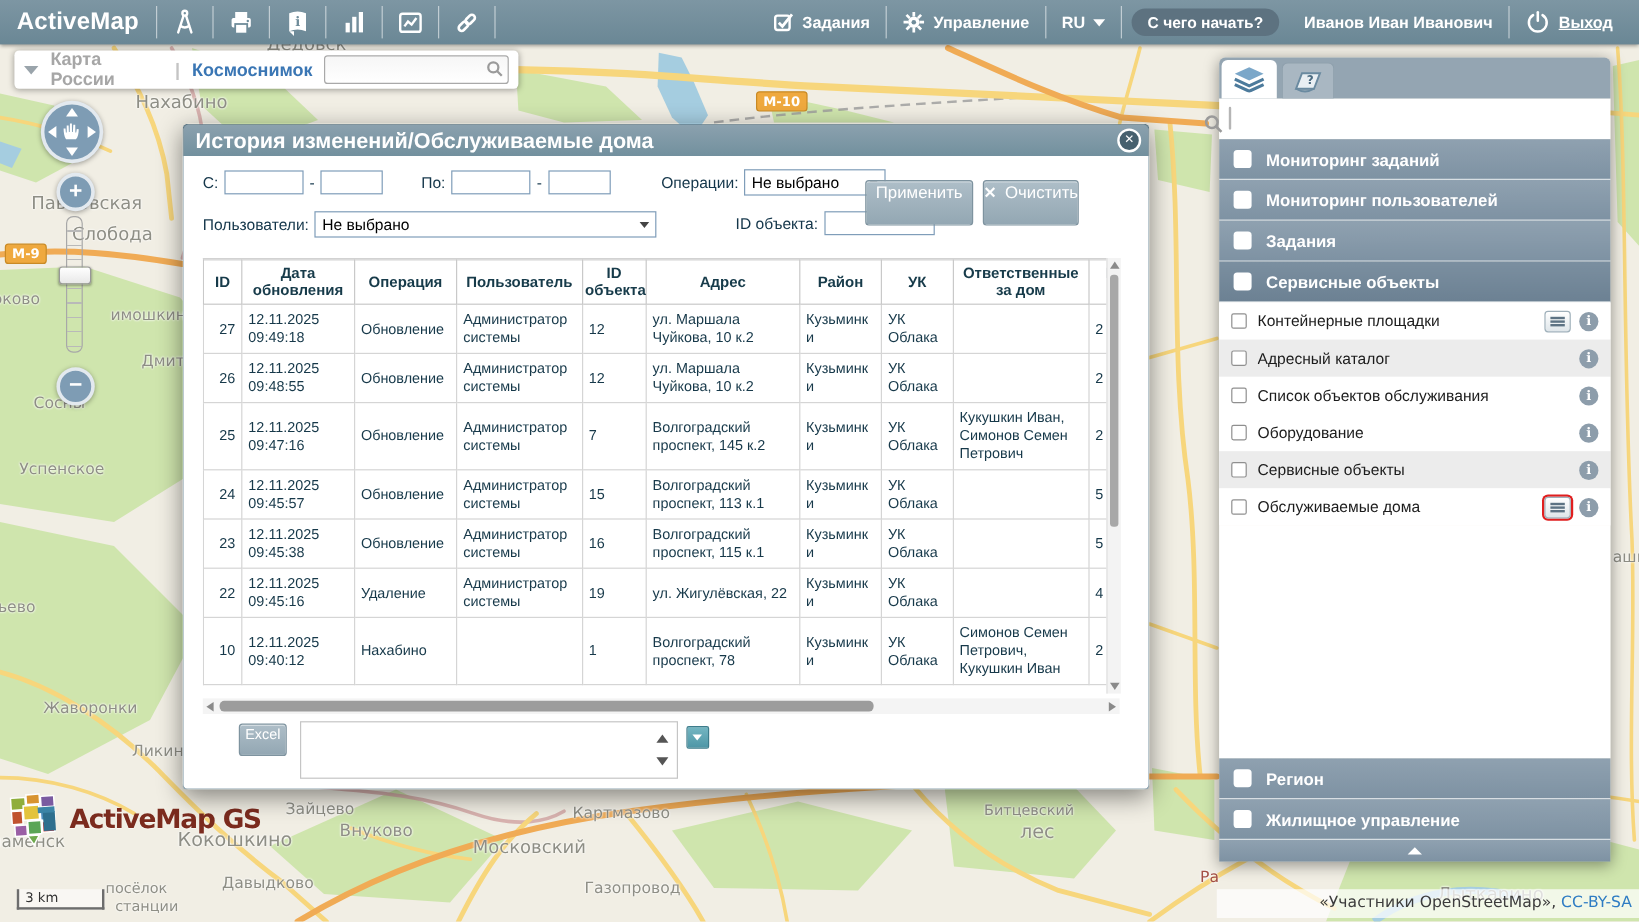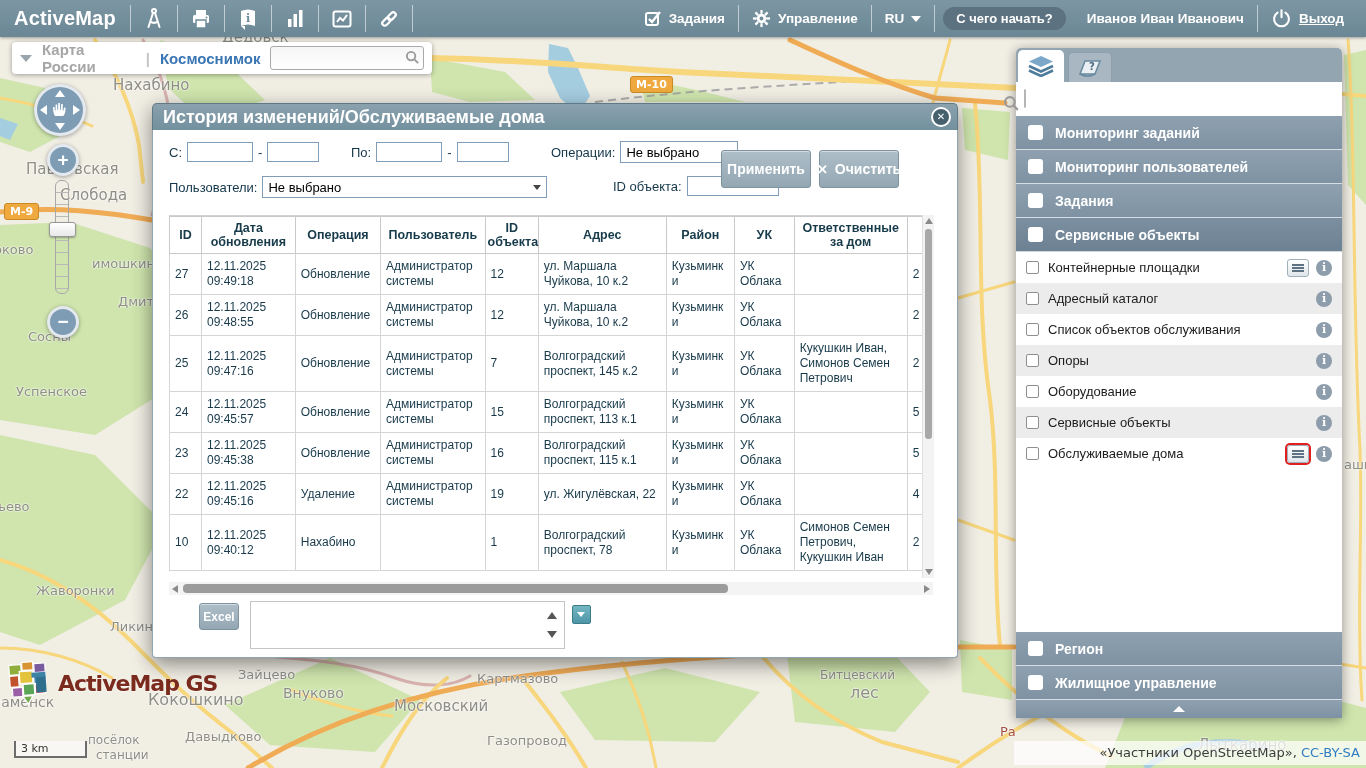--- a/index.html
+++ b/index.html
@@ -83,32 +83,32 @@
                    font-size:10px;font-weight:bold;text-align:center;line-height:16px}
   .m-body{position:relative;height:528px;background:#fff;border:1px solid #8fa5b1;border-top:none;
           border-radius:0 0 4px 4px;box-sizing:border-box}
   .f-label{font-size:13px;color:#14364a;white-space:nowrap}
   .inp{border:1px solid #7f9db9;height:20px;font-size:13px;padding:0 3px;background:#fff;box-sizing:border-box}
   .sel{display:inline-flex;align-items:center;justify-content:space-between;border:1px solid #7f9db9;
        background:#fff;height:22px;padding:0 5px;font-size:13px;color:#000;box-sizing:border-box;cursor:pointer}
   .sel .sel-caret{width:0;height:0;border-left:4px solid transparent;border-right:4px solid transparent;border-top:5px solid #444;margin-left:6px}
   .fgroup{position:absolute;display:flex;align-items:center;gap:5px}
   .btn{background:linear-gradient(#aebec8,#93a7b3);border:1px solid #7e939f;border-radius:3px;color:#fff;
-       font-weight:bold;font-size:14px;box-shadow:inset 0 1px 0 rgba(255,255,255,.45);cursor:pointer;
-       display:flex;align-items:center;justify-content:center;gap:7px;box-sizing:border-box}
+       font-weight:normal;font-size:14px;box-shadow:inset 0 1px 0 rgba(255,255,255,.45);cursor:pointer;
+       display:flex;justify-content:center;gap:7px;box-sizing:border-box}
   .x-glyph::before{content:'✕';font-size:13px;font-weight:bold}
 
   
   #tbl-wrap{position:absolute;left:16px;top:85px;width:764px;height:363px;overflow:hidden;border-top:1px solid #d2d2d2}
   table.htable{width:840px;border-collapse:collapse;table-layout:fixed}
   .htable th{border:1px solid #c9c9c9;font-weight:bold;color:#173b4a;font-size:12.5px;padding:4px 2px;
              text-align:center;vertical-align:middle;background:#fff}
   .htable td{border:1px solid #d5d5d5;font-size:12px;color:#17394a;padding:5px 5px;vertical-align:middle;
              text-align:left;line-height:1.25;word-wrap:break-word}
-  .htable td:first-child{text-align:left}
+  .htable td:first-child{text-align:right}
   
   #vscroll{position:absolute;left:769px;top:85px;width:11px;height:363px;background:#f3f3f3;border-left:1px solid #e0e0e0}
   #vthumb{position:absolute;left:2px;top:14px;width:7px;height:210px;background:#a8a8a8;border-radius:3px}
   .vs-up{position:absolute;left:2px;top:3px;width:0;height:0;border-left:4px solid transparent;border-right:4px solid transparent;border-bottom:6px solid #8a8a8a}
   .vs-down{position:absolute;left:2px;bottom:3px;width:0;height:0;border-left:4px solid transparent;border-right:4px solid transparent;border-top:6px solid #8a8a8a}
   #hscroll{position:absolute;left:16px;top:452px;width:764px;height:13px;background:#f4f4f4}
   #hthumb{position:absolute;left:14px;top:2px;width:545px;height:9px;background:#9c9c9c;border-radius:4px}
   .hs-left{position:absolute;left:3px;top:3px;width:0;height:0;border-top:4px solid transparent;border-bottom:4px solid transparent;border-right:6px solid #8a8a8a}
   .hs-right{position:absolute;right:3px;top:3px;width:0;height:0;border-top:4px solid transparent;border-bottom:4px solid transparent;border-left:6px solid #8a8a8a}
 
@@ -644,27 +644,20 @@
           <span class="info-icon"></span>
         </span>
       </div>
       <div class="sb-layer">
         <span class="lyr-check"></span>
         <span class="lyr-label">Список объектов обслуживания</span>
         <span class="lyr-icons">
           <span class="info-icon"></span>
         </span>
       </div>
-      <div class="sb-layer alt">
-        <span class="lyr-check"></span>
-        <span class="lyr-label">Опоры</span>
-        <span class="lyr-icons">
-          <span class="info-icon"></span>
-        </span>
-      </div>
       <div class="sb-layer">
         <span class="lyr-check"></span>
         <span class="lyr-label">Оборудование</span>
         <span class="lyr-icons">
           <span class="info-icon"></span>
         </span>
       </div>
       <div class="sb-layer alt">
         <span class="lyr-check"></span>
         <span class="lyr-label">Сервисные объекты</span>

